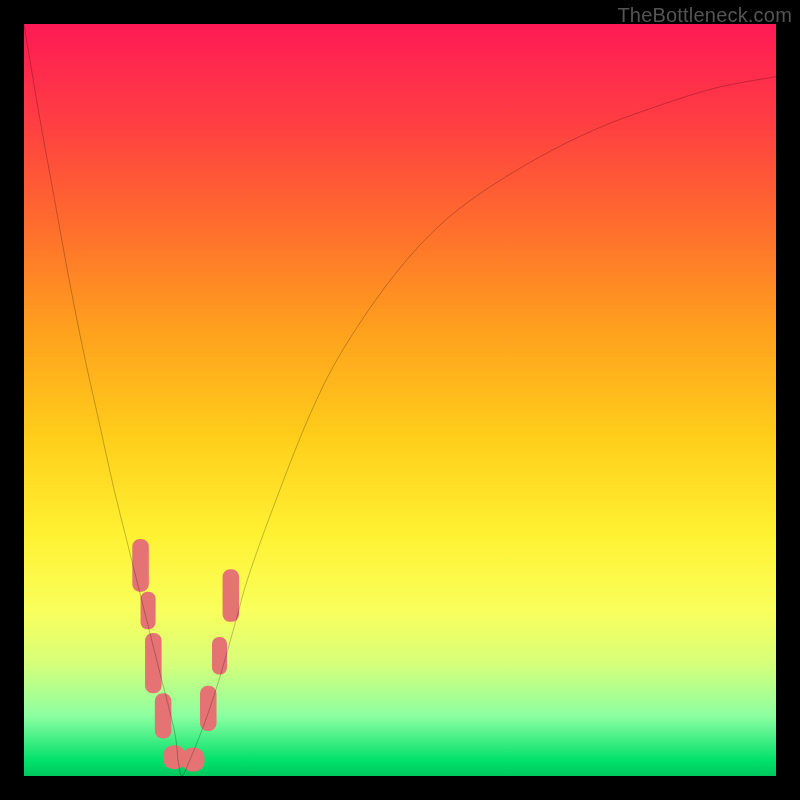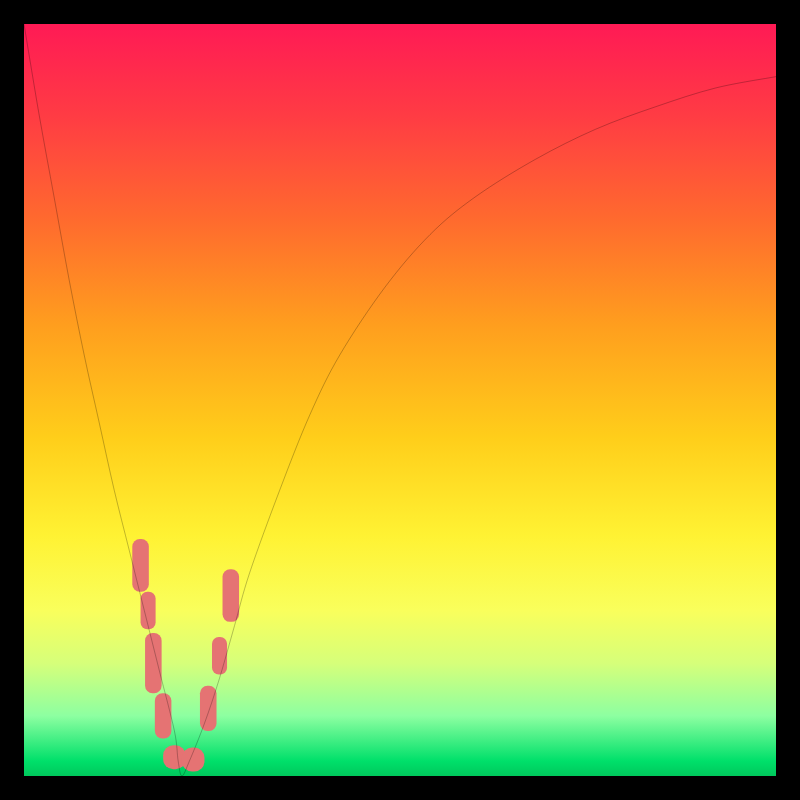--- a/index.html
+++ b/index.html
@@ -57,20 +57,21 @@
     position: absolute;
     inset: 0;
     width: 100%;
     height: 100%;
   }
 </style>
 </head>
 <body>
 
 <div class="frame">
+  <div class="watermark">TheBottleneck.com</div>
 
   <div class="plot-area">
     <div class="gradient-bg"></div>
 
     <svg class="lines" viewBox="0 0 100 100" preserveAspectRatio="none">
       <g>
           <rect x="14.40" y="68.50" width="2.20" height="7.00" rx="1.00" fill="#e57373"></rect>
           <rect x="15.50" y="75.50" width="2.00" height="5.00" rx="0.91" fill="#e57373"></rect>
           <rect x="16.10" y="81.00" width="2.20" height="8.00" rx="1.00" fill="#e57373"></rect>
           <rect x="17.40" y="89.00" width="2.20" height="6.00" rx="1.00" fill="#e57373"></rect>

